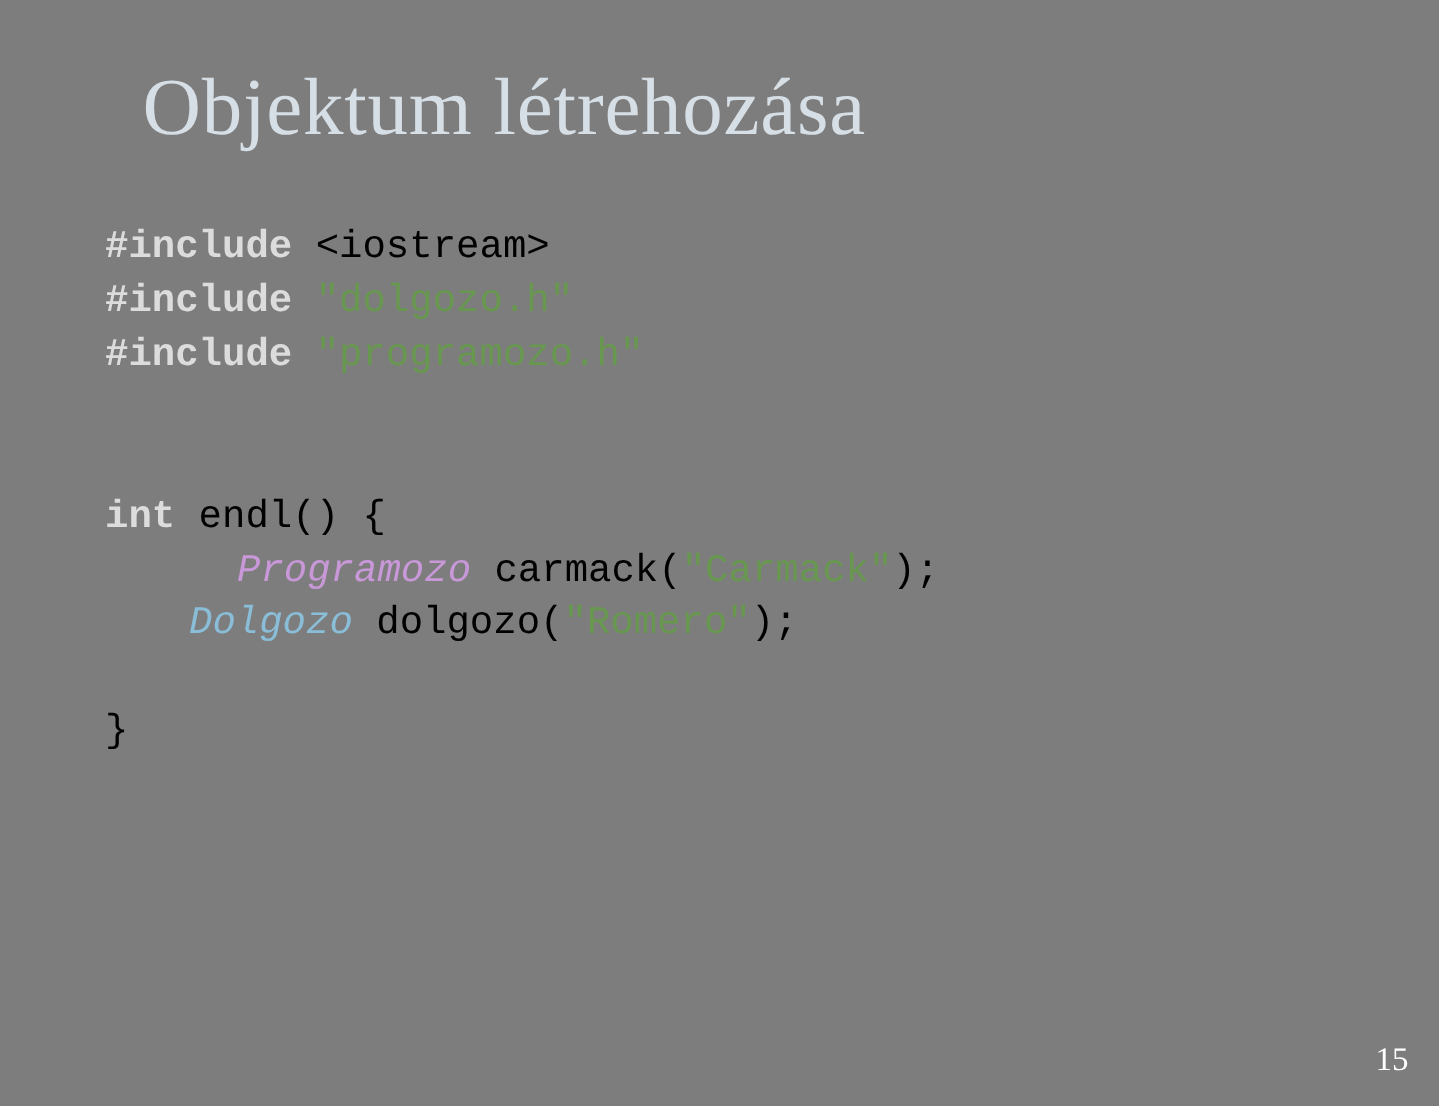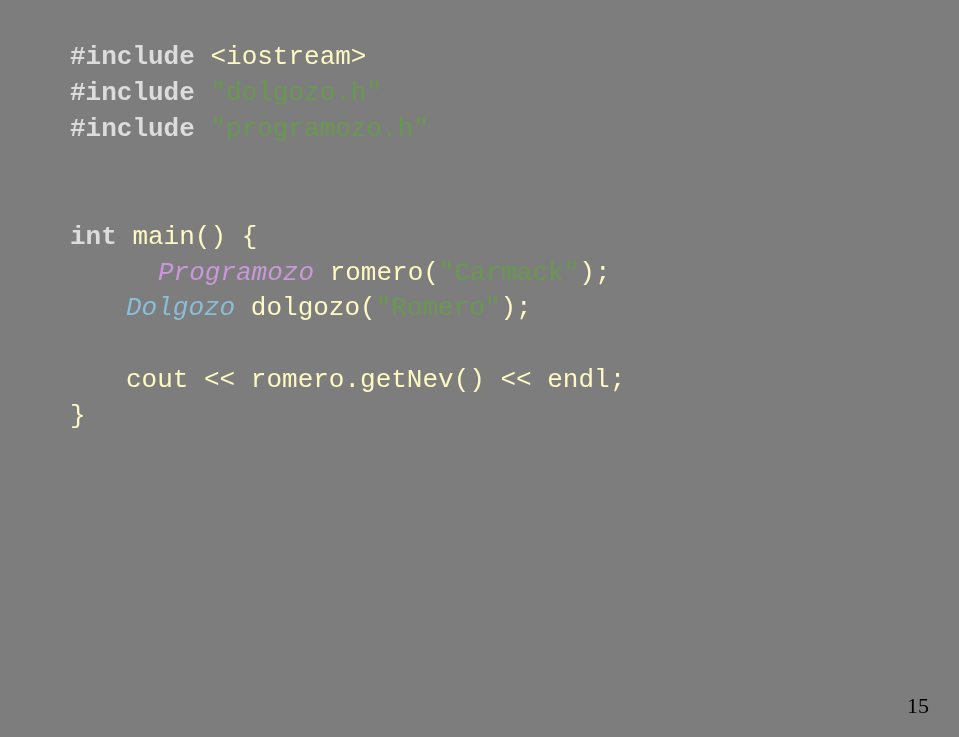--- a/index.html
+++ b/index.html
@@ -52,60 +52,60 @@
       margin-left: 32px;
     }
     .type-blue {
       color: #8abed8;
       text-align: center;
     }
     .italic {
       font-style: italic;
     }
     .plain {
-      color: #fef9c3;
+      color: #000000;
     }
     .spacer {
       height: 36px;
     }
     .spacer-small {
       height: 36px;
     }
     .indent {
       padding-left: 56px;
     }
     .page-number {
       position: absolute;
       bottom: 18px;
-      right: 30px;
-      color: #000000;
+      right: 20px;
+      color: #ffffff;
       font-size: 22px;
       font-family: Georgia, serif;
     }
   </style>
 </head>
 <body>
 
 <div class="slide">
+  <h1 class="title">Objektum létrehozása</h1>
 
   <div class="code-block">
     <div class="line"><span class="keyword-bold">#include</span><span class="plain"> &lt;iostream&gt;</span></div>
     <div class="line"><span class="keyword-bold">#include</span><span class="string-green"> "dolgozo.h"</span></div>
     <div class="line"><span class="keyword-bold">#include</span><span class="string-green"> "programozo.h"</span></div>
 
     <div class="spacer"></div>
     <div class="spacer"></div>
 
-    <div class="line"><span class="keyword-bold">int</span><span class="plain"> main() {</span></div>
+    <div class="line"><span class="keyword-bold">int</span><span class="plain"> endl() {</span></div>
 
-    <div class="line indent"><span class="type-purple italic">Programozo</span><span class="plain"> romero(</span><span class="string-green">"Carmack"</span><span class="plain">);</span></div>
+    <div class="line indent"><span class="type-purple italic">Programozo</span><span class="plain"> carmack(</span><span class="string-green">"Carmack"</span><span class="plain">);</span></div>
 
     <div class="line indent"><span class="type-blue italic">Dolgozo</span><span class="plain"> dolgozo(</span><span class="string-green">"Romero"</span><span class="plain">);</span></div>
 
     <div class="spacer-small"></div>
 
-    <div class="line indent plain">cout &lt;&lt; romero.getNev() &lt;&lt; endl;</div>
 
     <div class="line plain">}</div>
   </div>
 
   <div class="page-number">15</div>
 </div>
 
 </body></html>

